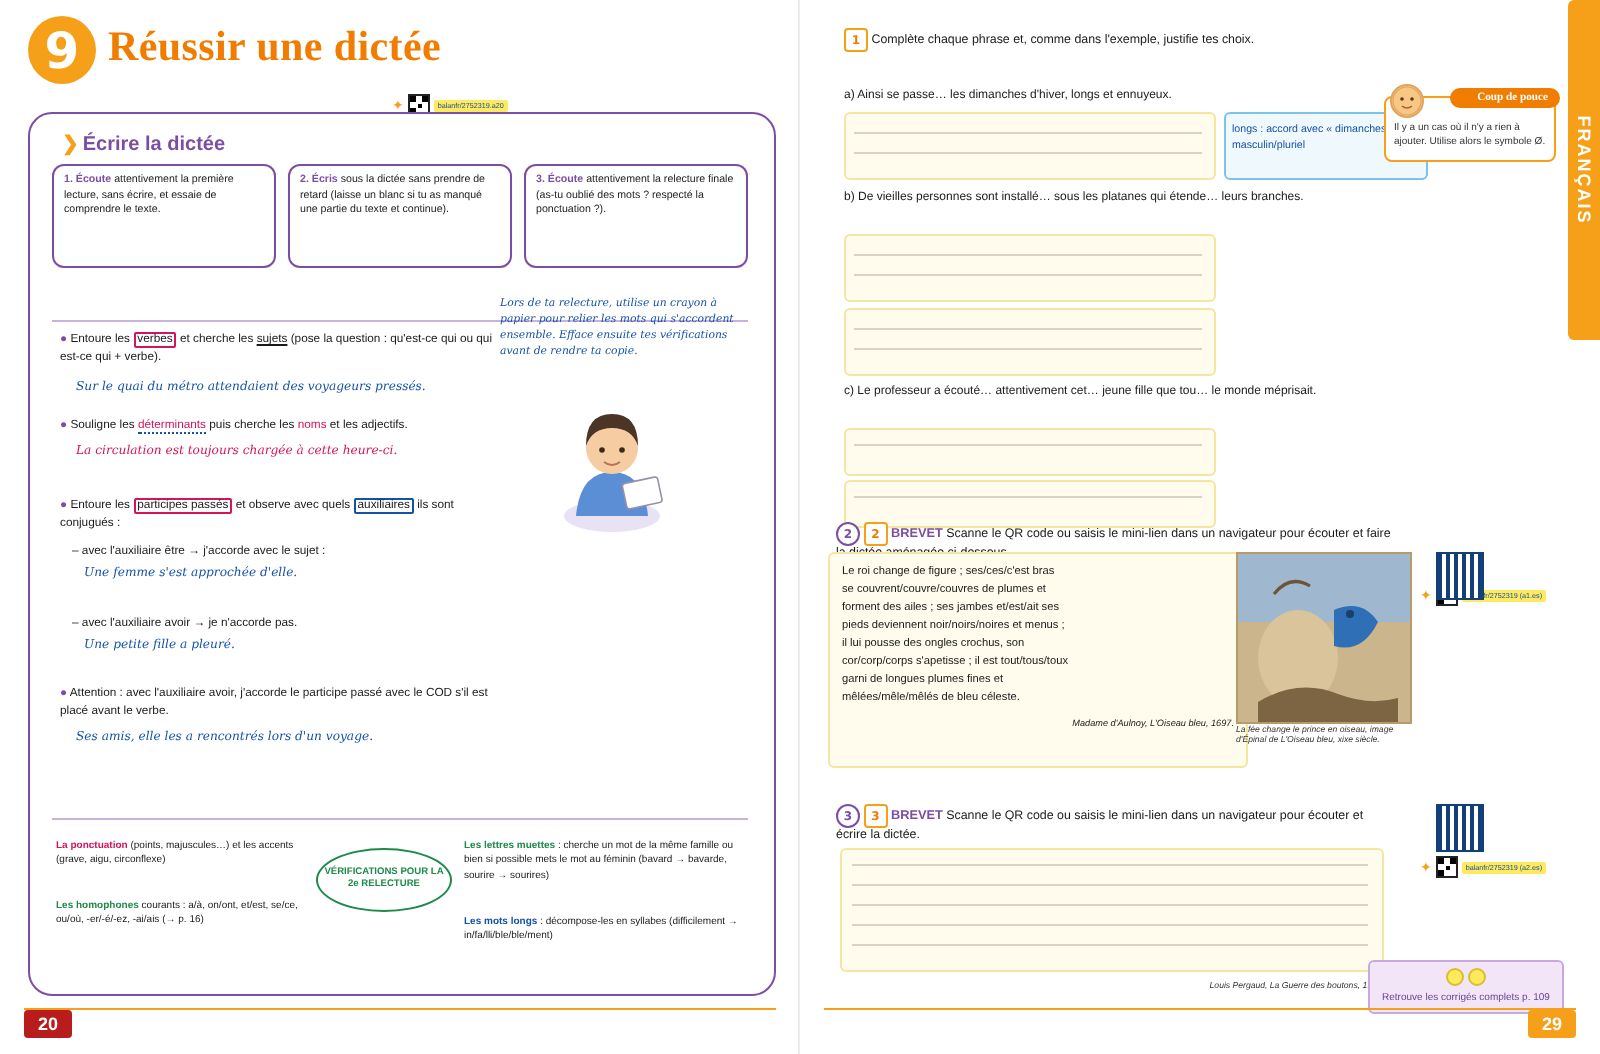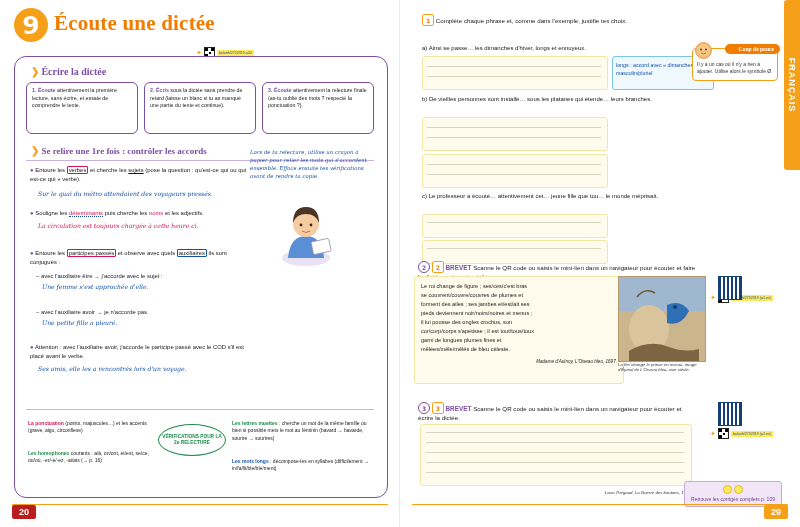--- a/index.html
+++ b/index.html
@@ -43,21 +43,21 @@
   .qrlabel.blue{color:#1452a8;}
   .linkstar{color:#f6a01a;font-size:7px;}
 
   
   .mainbox{
     position:absolute;left:14px;top:56px;width:372px;height:440px;
     border:1.4px solid #7c4ea3;border-radius:12px;background:#fff;
   }
   .sectitle{
     position:absolute;color:#7c4ea3;font-weight:bold;font-size:10px;
-    font-family:Liberation Serif, serif;
+    font-family:Liberation Sans, sans-serif;
     background:#fff;padding:0 5px;
   }
   .sectitle .chev{color:#f6a01a;font-size:10px;margin-right:2px;}
   .hr{position:absolute;height:1px;background:#c9b2dd;}
 
   
   .steps{position:absolute;left:26px;top:82px;width:348px;display:flex;gap:6px;}
   .step{
     flex:1;border:1px solid #7c4ea3;border-radius:6px;padding:4px 5px;
     font-size:5.3px;line-height:1.45;color:#222;min-height:42px;
@@ -161,21 +161,21 @@
   .lines div{height:1px;background:#d9d4c2;margin-bottom:9px;}
 </style>
 </head>
 <body>
 
 <div class="page">
 
   <div class="left">
 
     <div class="chapnum">9</div>
-    <div class="chaptitle">Écoute une dictée</div>
+    <div class="chaptitle">Réussir une dictée</div>
 
     <div class="qrtag" style="left:196px;top:47px;">
       <span class="linkstar">✦</span>
       <span class="qrbox"></span>
       <span class="qrlabel blue">balanfr/2752319.a20</span>
     </div>
 
     <div class="mainbox"></div>
 
     <div class="sectitle" style="left:26px;top:66px;">
@@ -193,23 +193,20 @@
         <span>Écris</span></b>
         <span>sous la dictée sans prendre de retard (laisse un blanc si tu as manqué une partie du texte et continue).</span>
       </div>
       <div class="step">
         <b><span>3.</span>
         <span>Écoute</span></b>
         <span>attentivement la relecture finale (as-tu oublié des mots ? respecté la ponctuation ?).</span>
       </div>
     </div>
 
-    <div class="sectitle" style="left:26px;top:145px;font-size:9px;">
-      <span class="chev">❯</span><span>Se relire une 1re fois : contrôler les accords</span>
-    </div>
     <div class="hr" style="left:26px;top:160px;width:348px;"></div>
 
     <div class="bul" style="left:30px;top:166px;width:220px;">
       <span class="dot">●</span>
       <span>Entoure les</span>
       <span class="boxed">verbes</span>
       <span>et cherche les</span>
       <span class="uline">sujets</span>
       <span>(pose la question : qu'est-ce qui ou qui est-ce qui + verbe).</span>
     </div>

